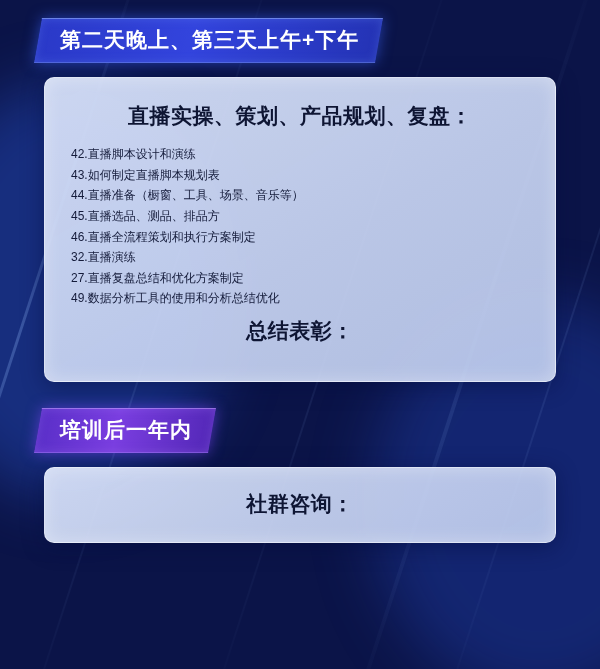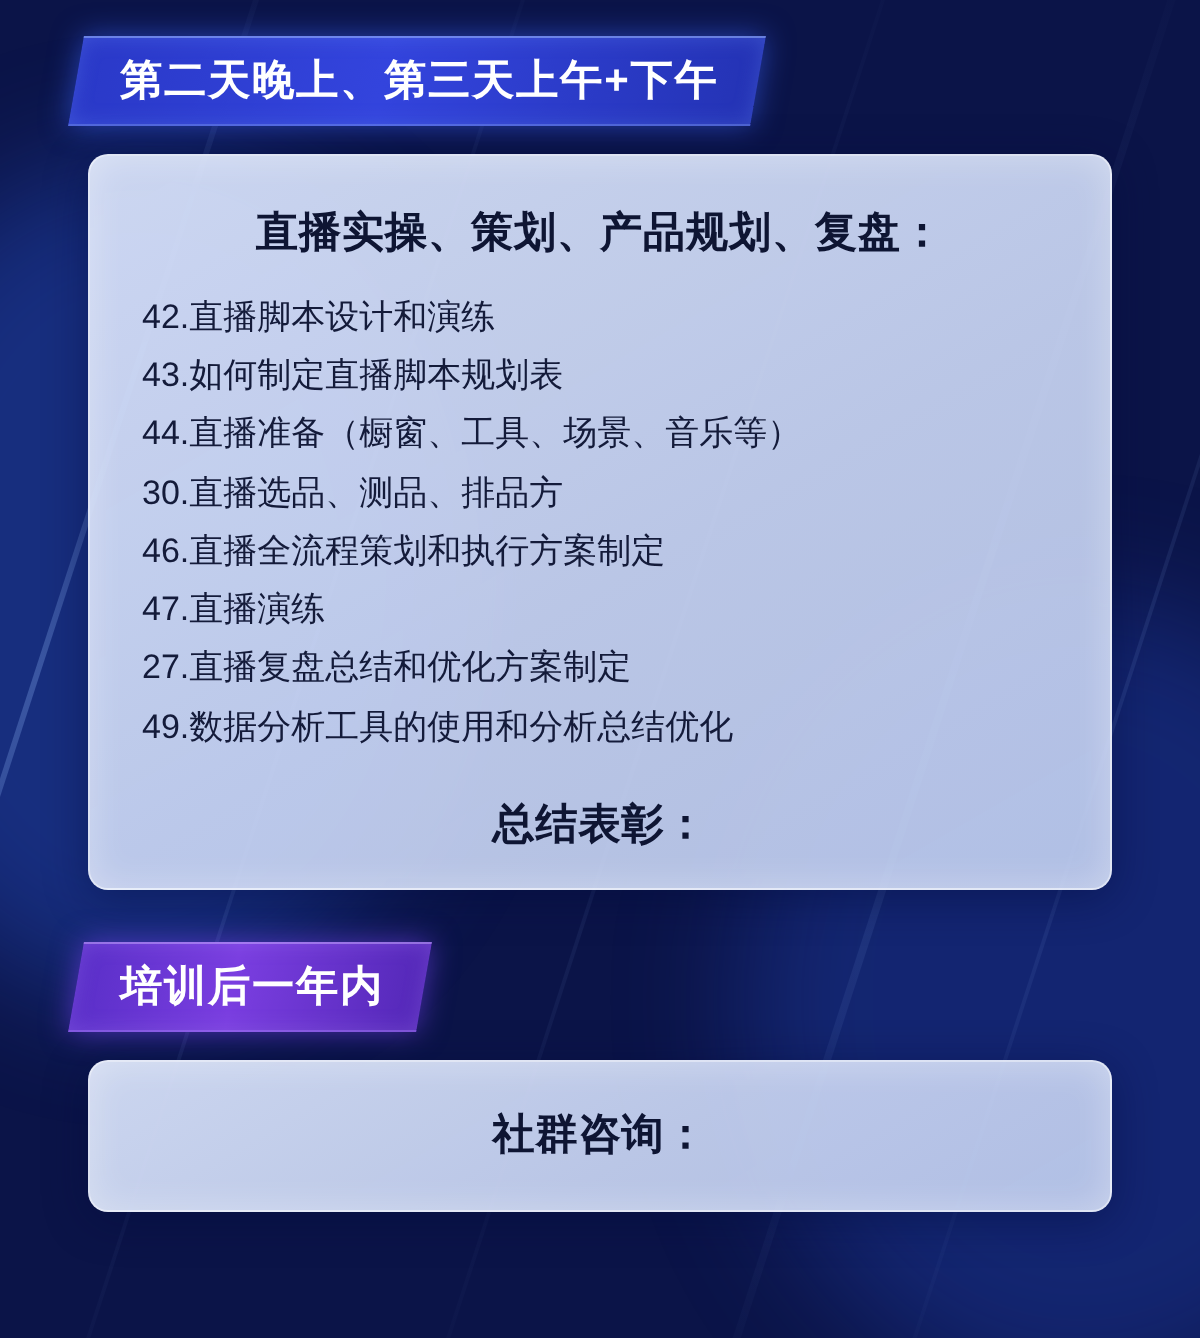--- a/index.html
+++ b/index.html
@@ -73,37 +73,37 @@
   }
 
   
   .card {
     position: relative;
     margin: 14px 44px 0 44px;
     background: linear-gradient(150deg, rgba(214,224,248,0.95) 0%, rgba(200,212,242,0.93) 55%, rgba(190,204,238,0.92) 100%);
     border: 1px solid rgba(255,255,255,0.55);
     border-radius: 10px;
     box-shadow: 0 4px 22px rgba(0,10,60,0.45), inset 0 0 18px rgba(255,255,255,0.35);
-    padding: 22px 26px 8px 26px;
+    padding: 22px 26px 26px 26px;
     color: #10183a;
   }
   .card-title {
     text-align: center;
     font-size: 21px;
     font-weight: bold;
     color: #0e1533;
     margin: 2px 0 14px 0;
     letter-spacing: 0.5px;
   }
   .card-title.second {
-    margin-top: 20px;
+    margin-top: 8px;
     margin-bottom: 10px;
   }
   .item {
-    font-size: 17px;
+    font-size: 12px;
     line-height: 1.72;
     color: #141b3a;
     white-space: nowrap;
   }
   .card.small {
     padding: 20px 26px 24px 26px;
   }
   .card.small .card-title {
     margin-bottom: 0;
   }
@@ -129,23 +129,23 @@
     <div class="ribbon">
       <span>第二天晚上、第三天上午+下午</span>
     </div>
 
     <div class="card">
       <div class="card-title">直播实操、策划、产品规划、复盘：</div>
 
       <div class="item">42.直播脚本设计和演练</div>
       <div class="item">43.如何制定直播脚本规划表</div>
       <div class="item">44.直播准备（橱窗、工具、场景、音乐等）</div>
-      <div class="item">30.直播选品、测品、排品方</div>
+      <div class="item">45.直播选品、测品、排品方</div>
       <div class="item">46.直播全流程策划和执行方案制定</div>
-      <div class="item">47.直播演练</div>
+      <div class="item">32.直播演练</div>
       <div class="item">27.直播复盘总结和优化方案制定</div>
       <div class="item">49.数据分析工具的使用和分析总结优化</div>
 
       <div class="card-title second">总结表彰：</div>
     </div>
   </div>
 
   <div class="spacer-b"></div>
 
   <div class="section">

